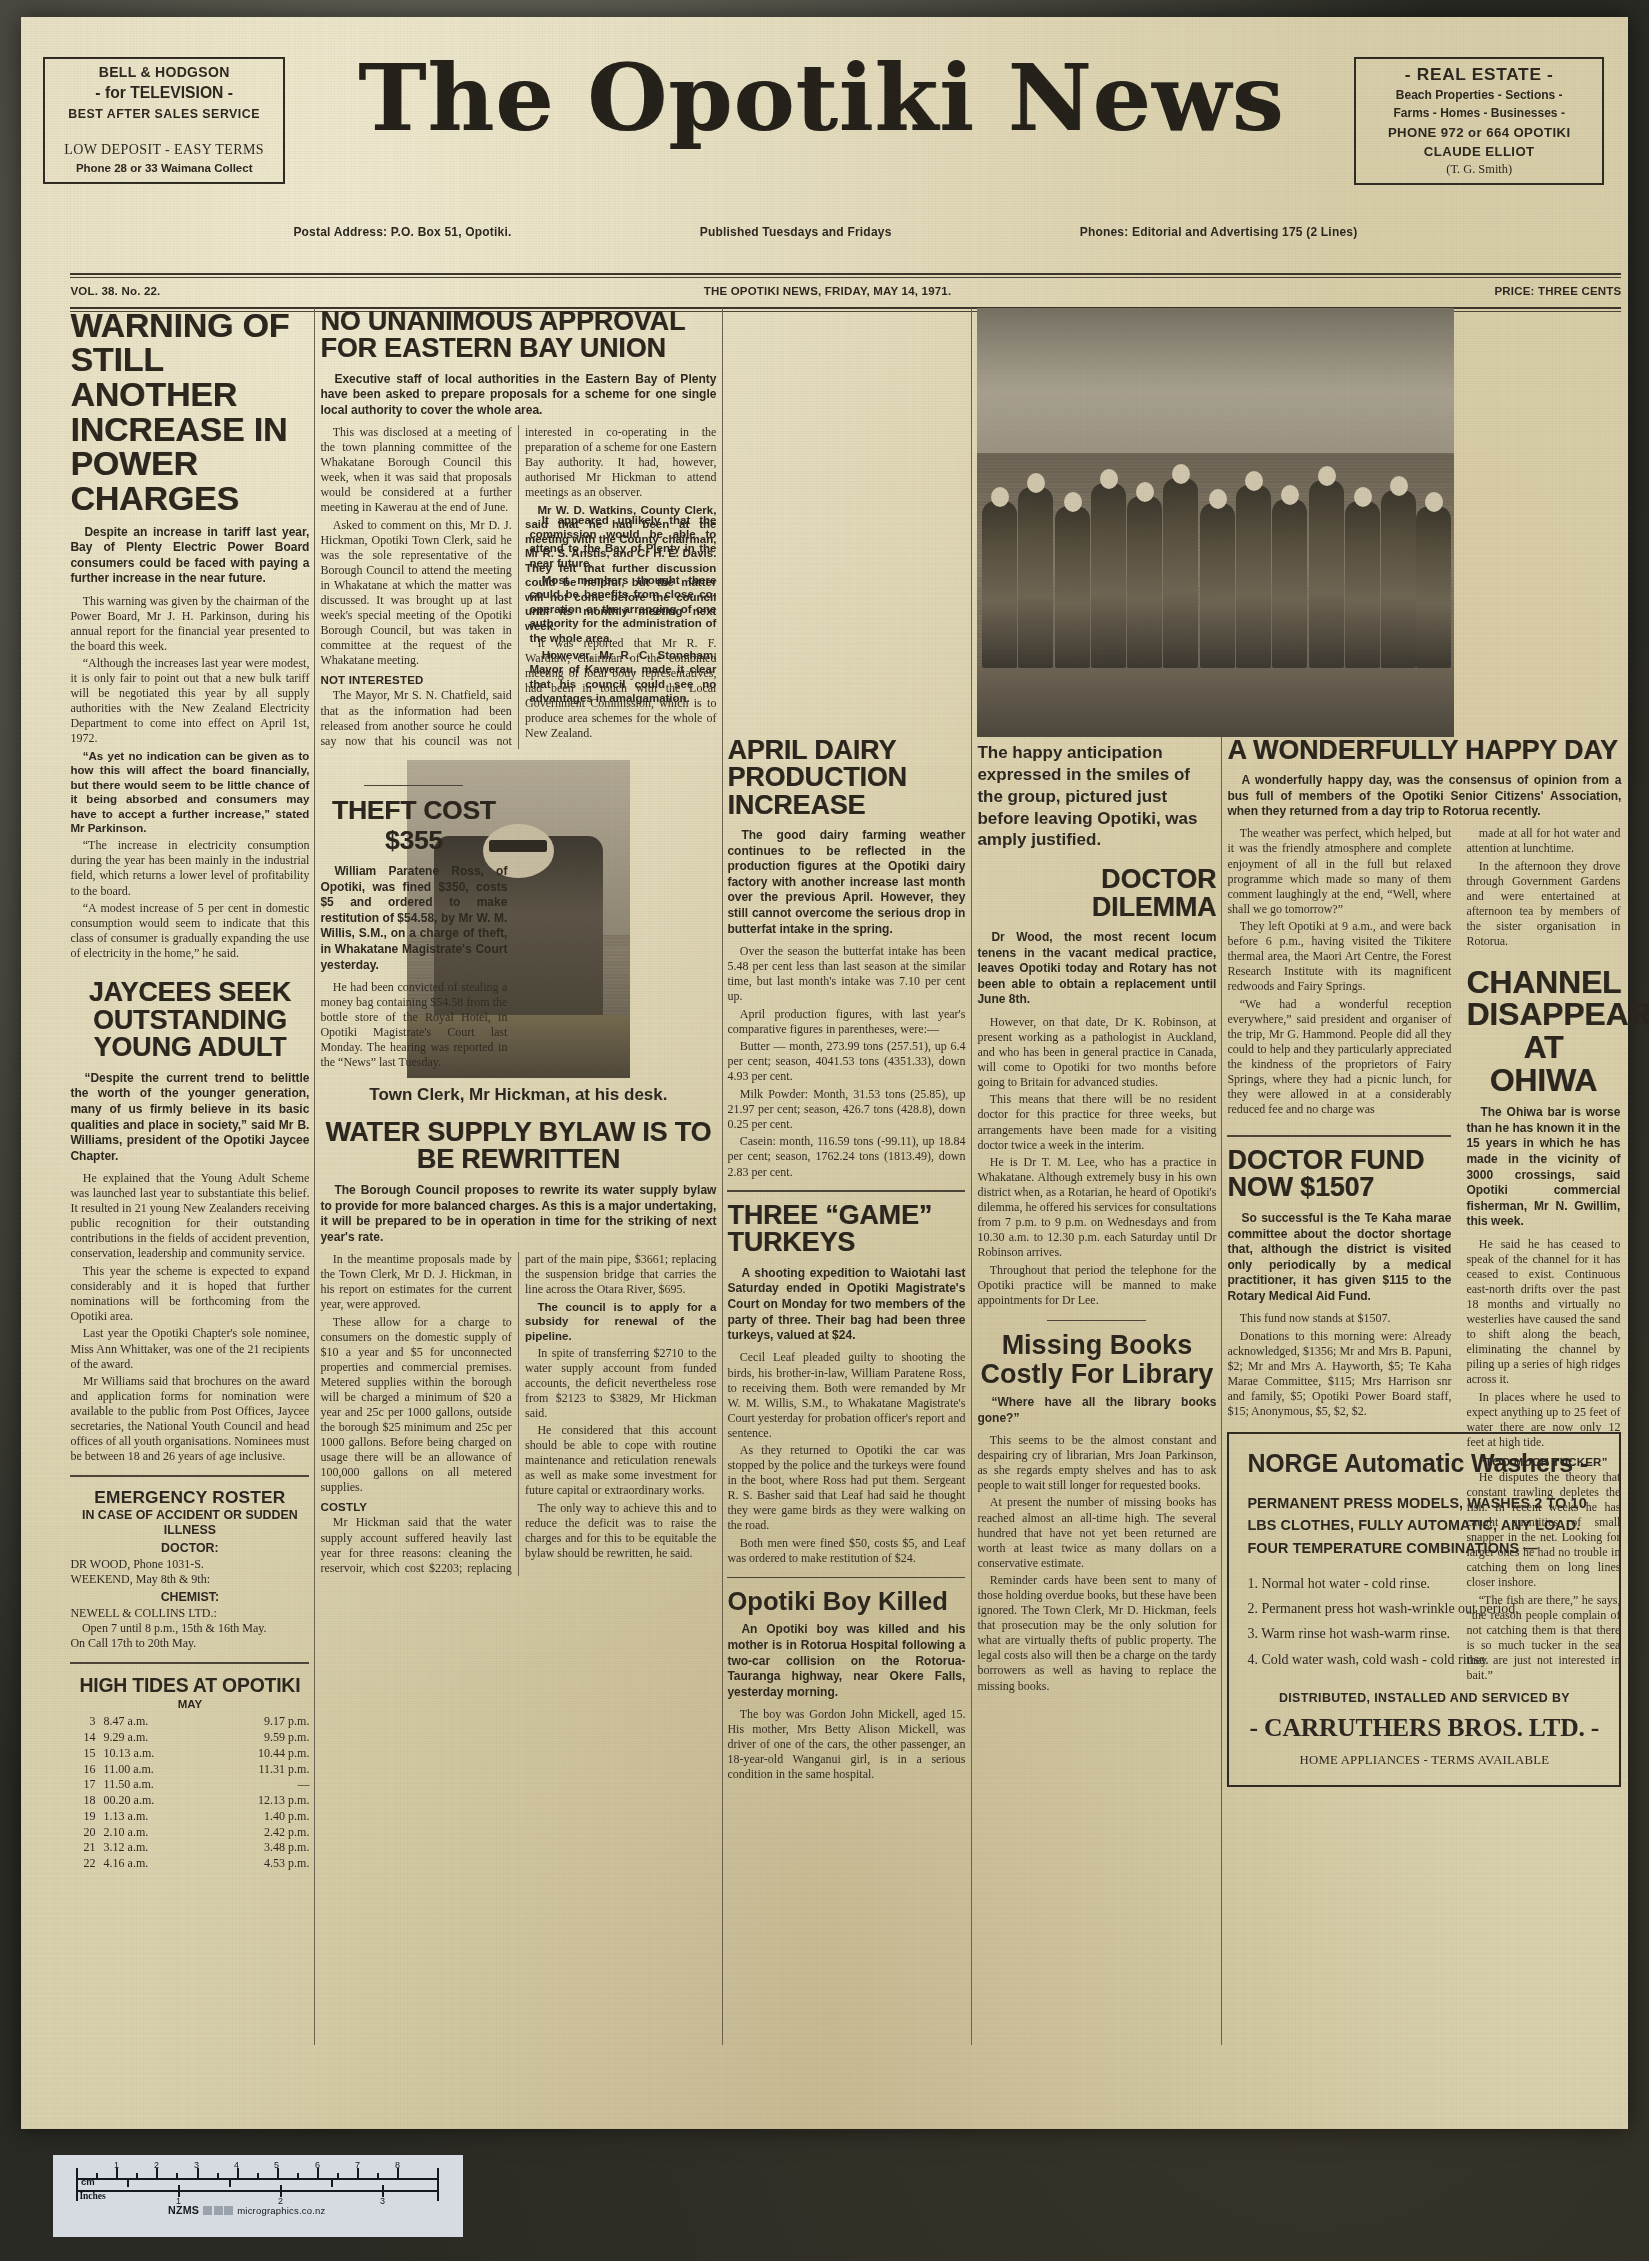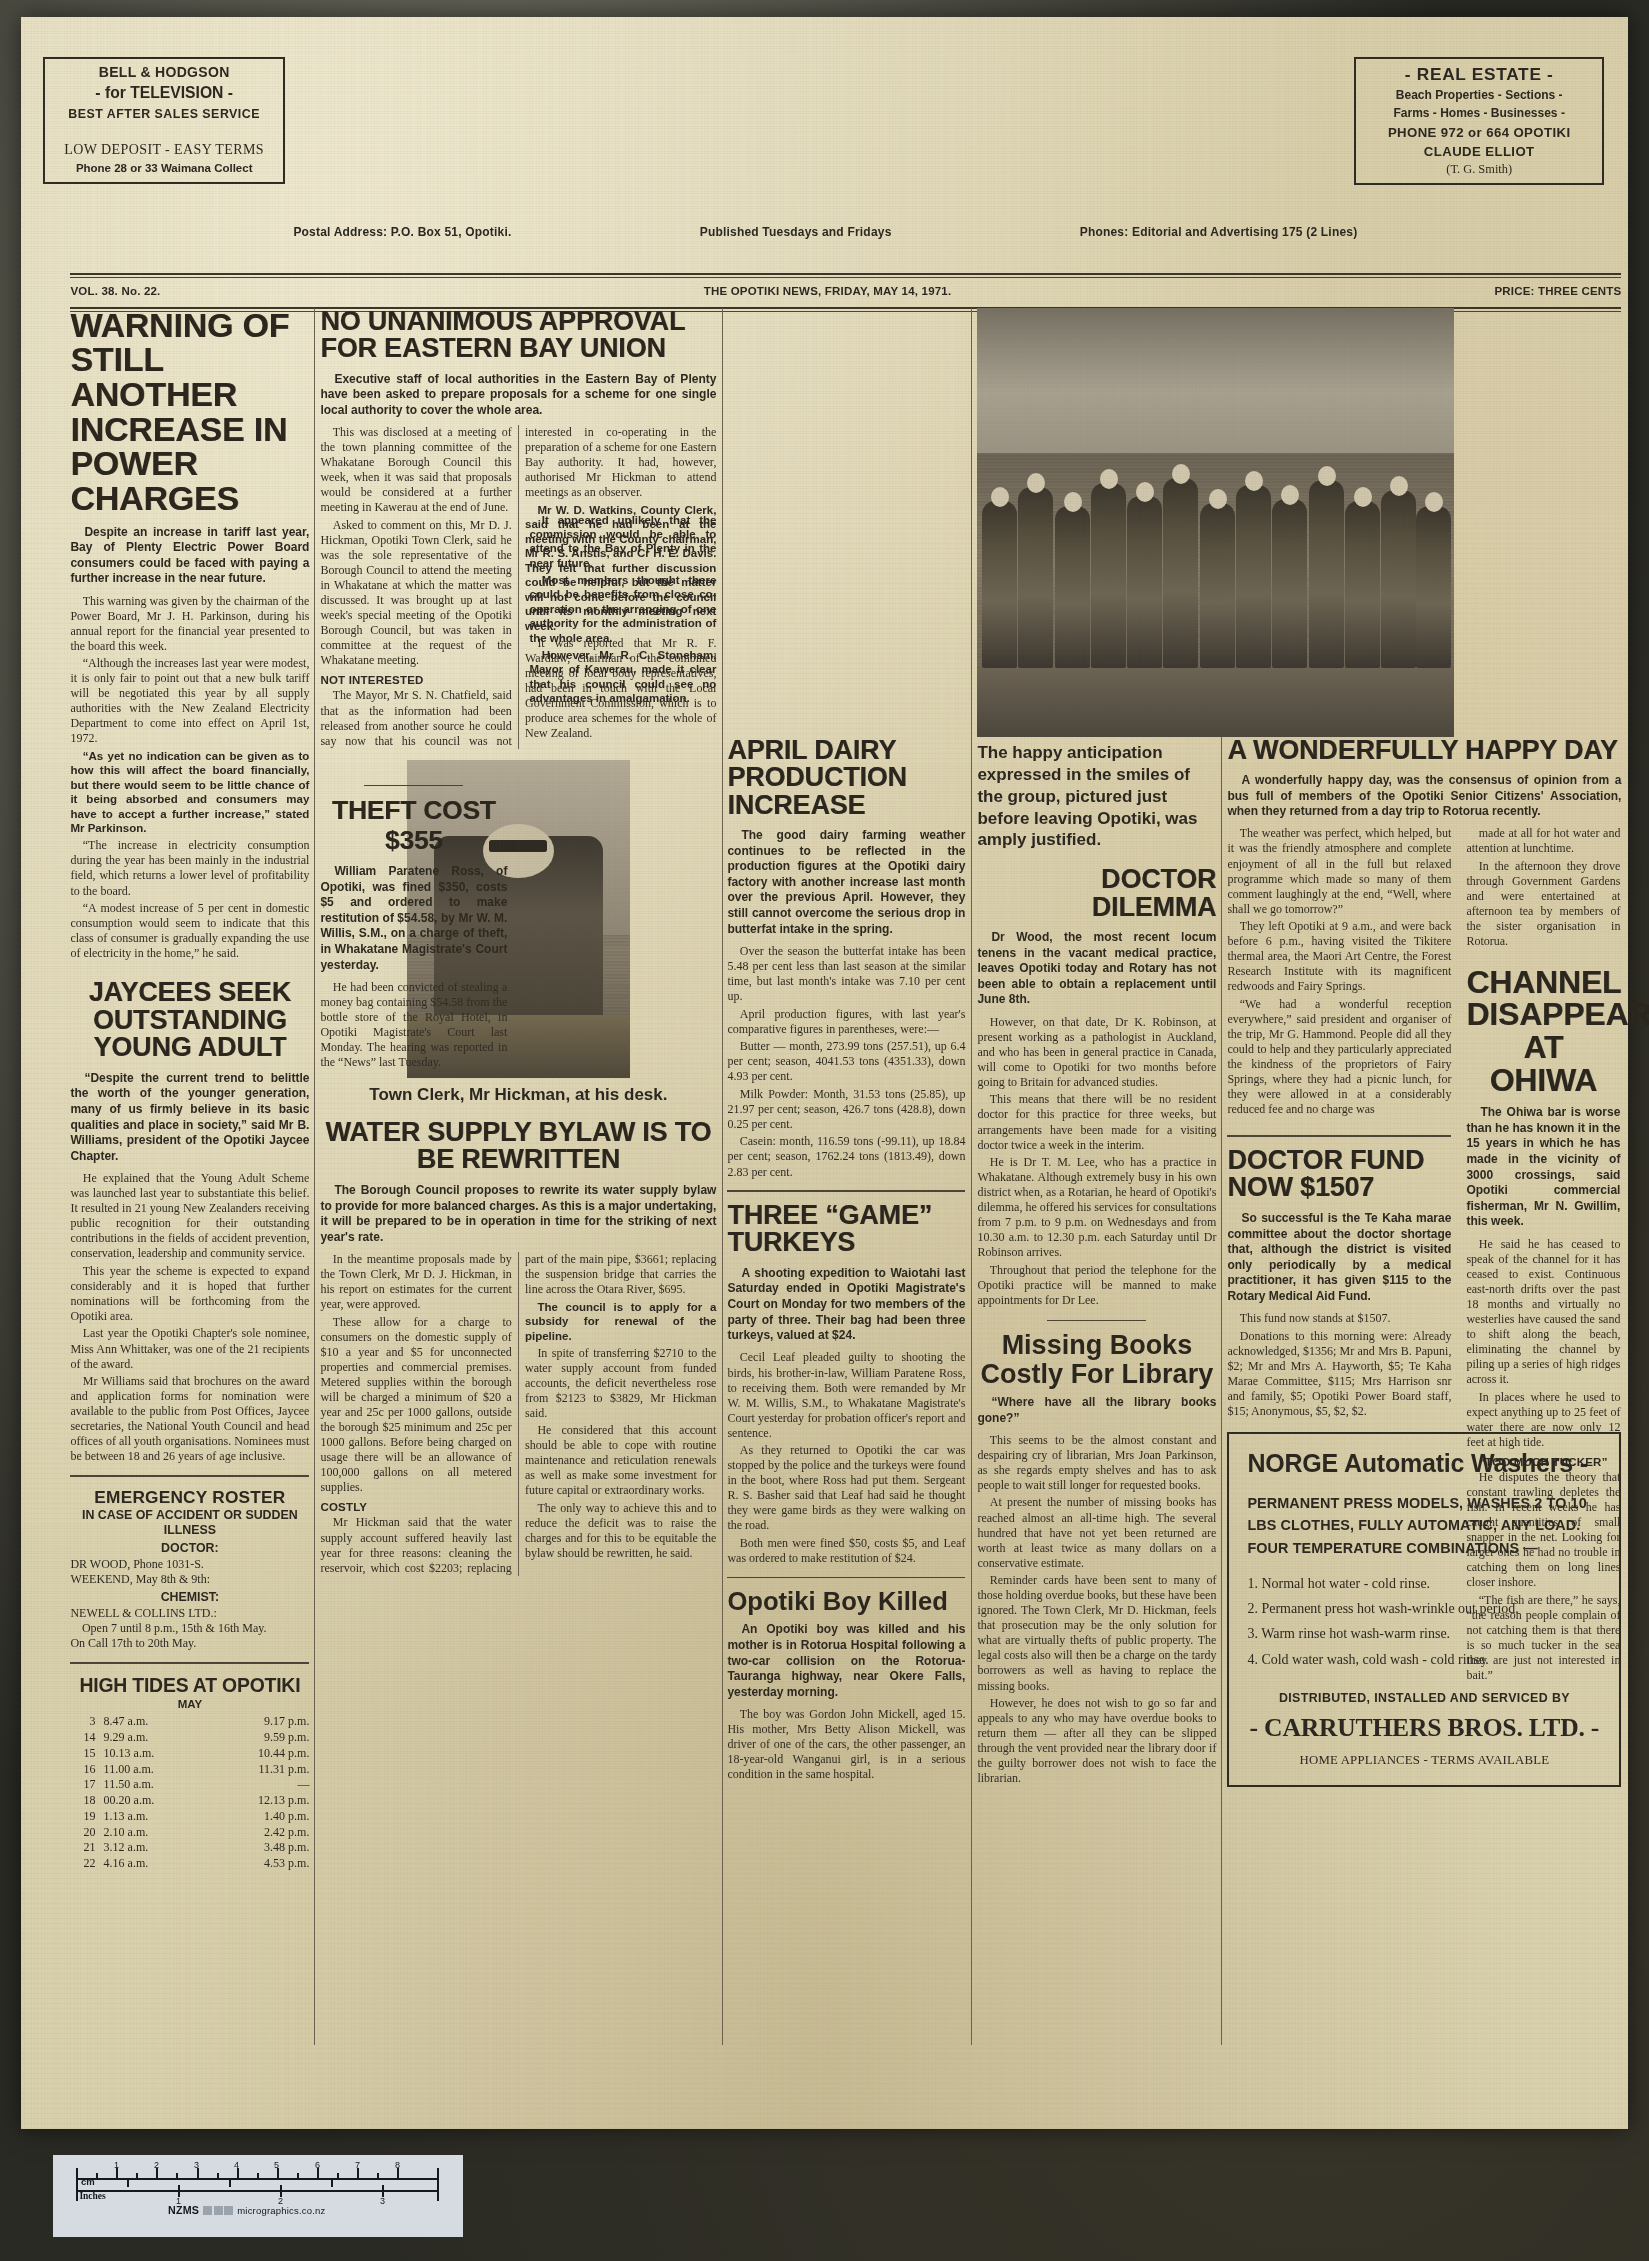--- a/index.html
+++ b/index.html
@@ -186,20 +186,21 @@
     <div class="masthead">
 
       <div class="adbox ad-left">
         <div class="ad-l1">BELL &amp; HODGSON</div>
         <div class="ad-l2">- for TELEVISION -</div>
         <div class="ad-l3">BEST AFTER SALES SERVICE</div>
         <div class="ad-l4">LOW DEPOSIT - EASY TERMS</div>
         <div class="ad-l5">Phone 28 or 33 Waimana Collect</div>
       </div>
 
+      <div class="nameplate">The Opotiki News</div>
 
       <div class="adbox ad-right">
         <div class="ad-r1">- REAL ESTATE -</div>
         <div class="ad-r2">Beach Properties - Sections -</div>
         <div class="ad-r2">Farms - Homes - Businesses -</div>
         <div class="ad-r4">PHONE 972 or 664 OPOTIKI</div>
         <div class="ad-r4">CLAUDE ELLIOT</div>
         <div class="ad-r5">(T. G. Smith)</div>
       </div>
 
@@ -428,21 +429,20 @@
         <p class="bd">He is Dr T. M. Lee, who has a practice in Whakatane. Although extremely busy in his own district when, as a Rotarian, he heard of Opotiki's dilemma, he offered his services for consultations from 7 p.m. to 9 p.m. on Wednesdays and from 10.30 a.m. to 12.30 p.m. each Saturday until Dr Robinson arrives.</p>
         <p class="bd">Throughout that period the telephone for the Opotiki practice will be manned to make appointments for Dr Lee.</p>
 
         <div class="hr short"></div>
 
         <h2 class="hd2" style="font-size:27px;">Missing Books Costly For Library</h2>
         <p class="lead">“Where have all the library books gone?”</p>
         <p class="bd">This seems to be the almost constant and despairing cry of librarian, Mrs Joan Parkinson, as she regards empty shelves and has to ask people to wait still longer for requested books.</p>
         <p class="bd">At present the number of missing books has reached almost an all-time high. The several hundred that have not yet been returned are worth at least twice as many dollars on a conservative estimate.</p>
         <p class="bd">Reminder cards have been sent to many of those holding overdue books, but these have been ignored. The Town Clerk, Mr D. Hickman, feels that prosecution may be the only solution for what are virtually thefts of public property. The legal costs also will then be a charge on the tardy borrowers as well as having to replace the missing books.</p>
-        <p class="bd">However, he does not wish to go so far and appeals to any who may have overdue books to return them — after all they can be slipped through the vent provided near the library door if the guilty borrower does not wish to face the librarian.</p>
       </div>
 
       <div class="col c5">
         <div style="height:429px;"></div>
         <h1 class="hd sm">A WONDERFULLY HAPPY DAY</h1>
         <p class="lead">A wonderfully happy day, was the consensus of opinion from a bus full of members of the Opotiki Senior Citizens' Association, when they returned from a day trip to Rotorua recently.</p>
 
         <div style="position:relative;">
           <div style="width:224px;">
             <p class="bd">The weather was perfect, which helped, but it was the friendly atmosphere and complete enjoyment of all in the full but relaxed programme which made so many of them comment laughingly at the end, “Well, where shall we go tomorrow?”</p>

